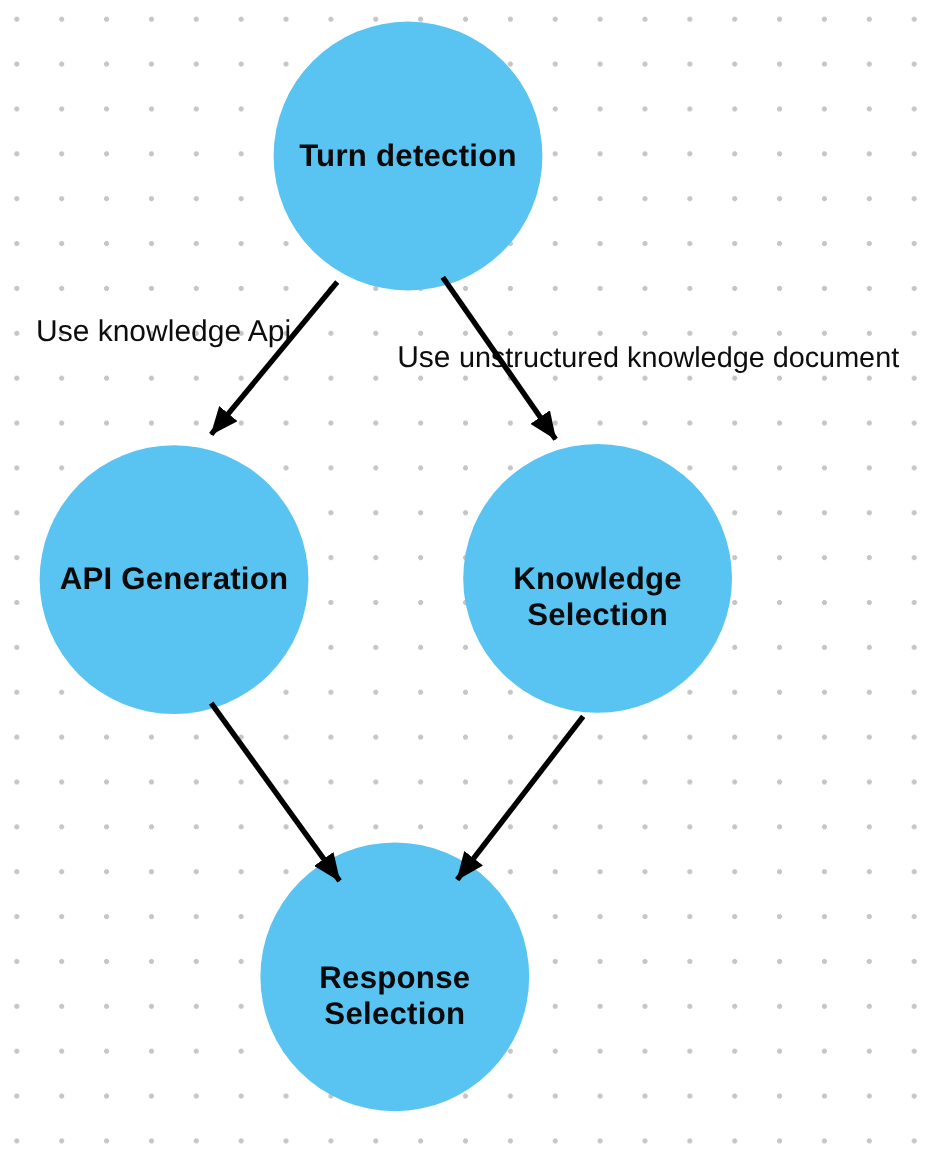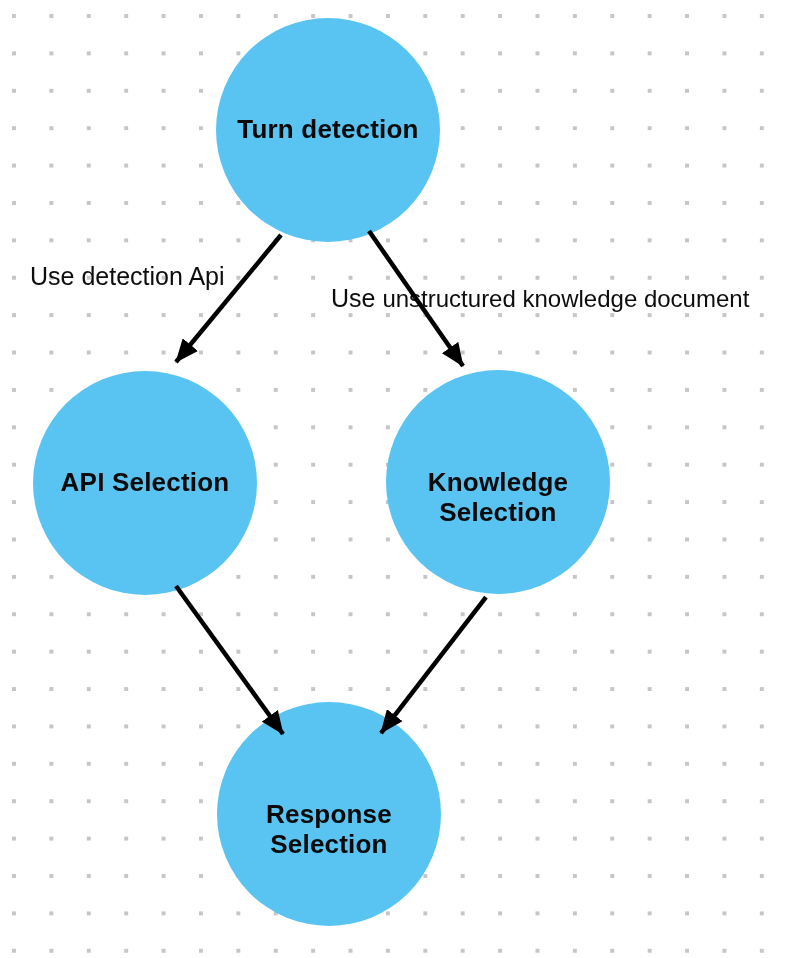--- a/index.html
+++ b/index.html
@@ -29,21 +29,21 @@
     justify-content: center;
     text-align: center;
   }
   .node-label {
     font-weight: bold;
     font-size: 26px;
     line-height: 1.15;
     color: #0a0a0a;
     letter-spacing: 0.2px;
   }
-  .node-turn      { left: 216px; top: 18px;  }
+  .node-turn      { left: 228px; top: 18px;  }
   .node-api       { left: 33px;  top: 371px; }
   .node-knowledge { left: 386px; top: 370px; }
   .node-response  { left: 217px; top: 702px; }
   .node-turn .node-label,
   .node-api .node-label { white-space: nowrap; }
   .node-knowledge .node-label,
   .node-response .node-label { width: 150px; margin-top: 32px; }
 
   .edge-label {
     position: absolute;
@@ -69,32 +69,32 @@
 </head>
 <body>
 
 <div class="canvas">
 
   <div class="node node-turn">
     <span class="node-label">Turn detection</span>
   </div>
 
   <div class="node node-api">
-    <span class="node-label">API Selection</span>
+    <span class="node-label">API Generation</span>
   </div>
 
   <div class="node node-knowledge">
     <span class="node-label">Knowledge Selection</span>
   </div>
 
   <div class="node node-response">
     <span class="node-label">Response Selection</span>
   </div>
 
-  <div class="edge-label edge-label-1">Use detection Api</div>
+  <div class="edge-label edge-label-1">Use knowledge Api</div>
 
   <div class="edge-label edge-label-2"><span class="lead">Use </span><span class="tail">unstructured knowledge document</span></div>
 
   <svg class="edges-layer" width="792" height="958" viewBox="0 0 792 958">
     <defs>
       <marker id="arrowhead" markerWidth="5.2" markerHeight="4.4" refX="5" refY="2.2" orient="auto" markerUnits="strokeWidth">
         <path d="M0,0 L5.2,2.2 L0,4.4 Z" fill="#000000"></path>
       </marker>
     </defs>
     <g>

